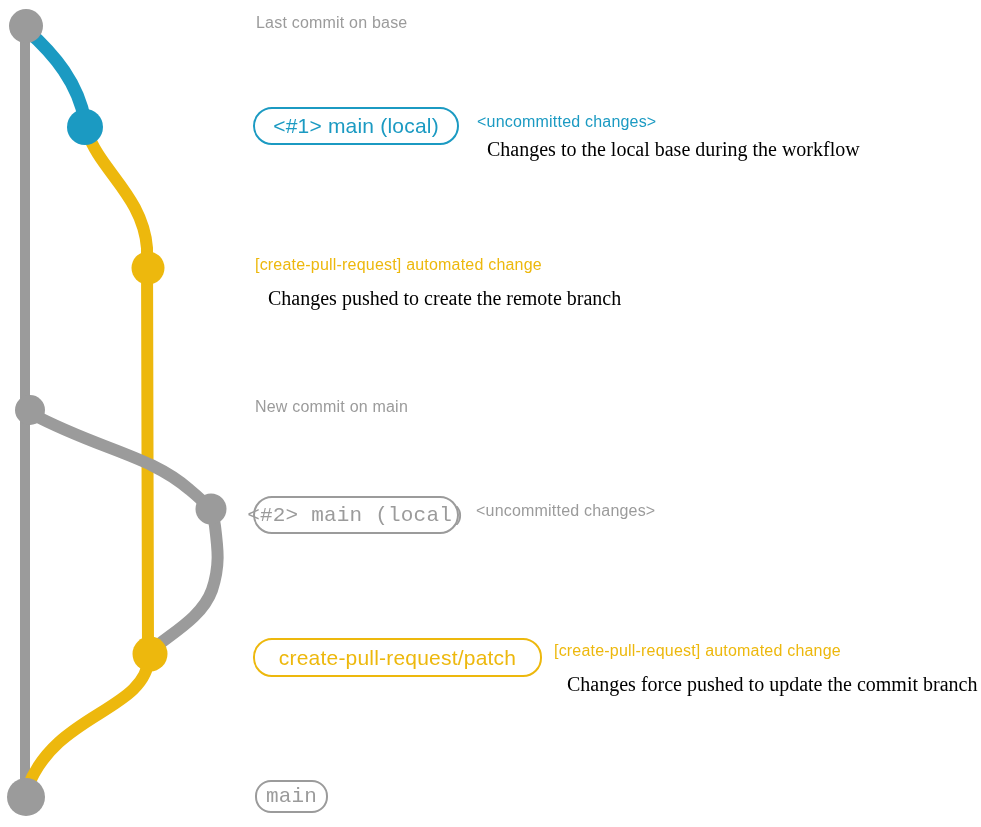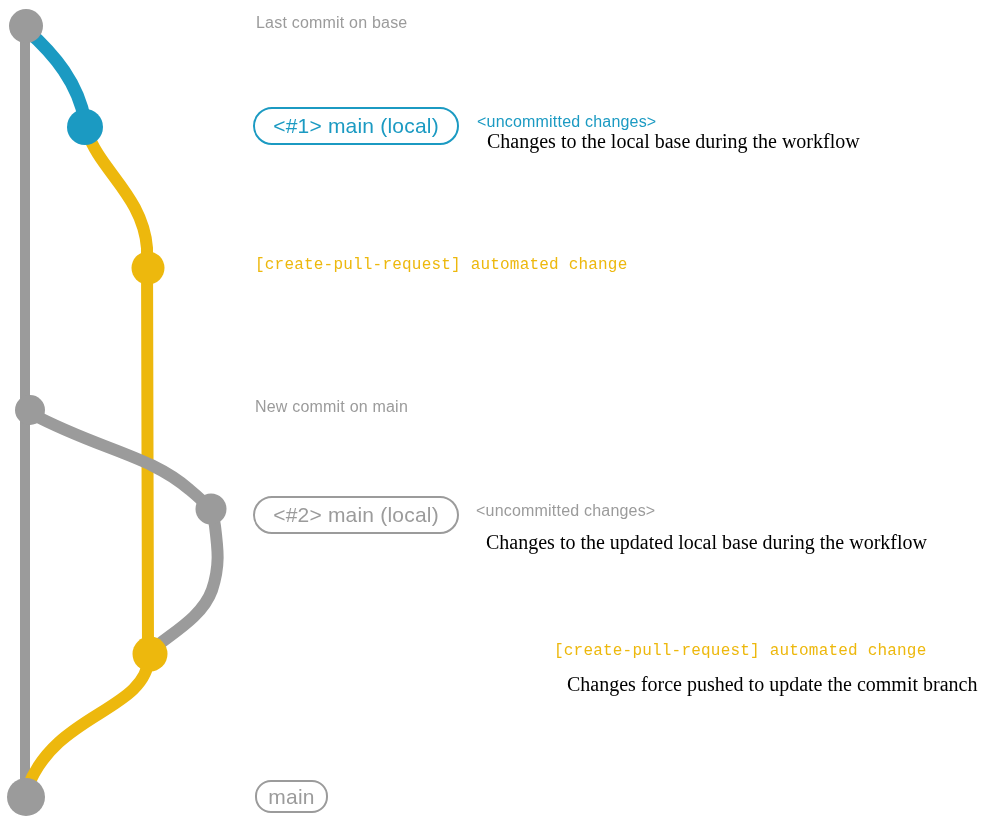--- a/index.html
+++ b/index.html
@@ -7,32 +7,32 @@
     position:relative;
     width:981px;height:827px;
     background:#fff;
     overflow:hidden;
     font-family:"Liberation Sans", sans-serif;
   }
   .abs{position:absolute;white-space:nowrap;}
   
   .t-gray{color:var(--gray);}
   .t-teal{color:var(--teal);}
-  .t-yellow{color:var(--yellow);font-family:Liberation Mono, monospace;}
+  .t-yellow{color:var(--yellow);}
   .t-black{color:var(--desc);}
   .heading{font-size:16px;font-weight:400;letter-spacing:0.2px;}
   .desc{font-family:"Liberation Serif", serif;font-size:20px;}
   .pill{
     display:flex;align-items:center;justify-content:center;
     border:2px solid;border-radius:19px;
     font-size:21px;letter-spacing:0.2px;
     box-sizing:border-box;background:#fff;
   }
   .pill.teal{border-color:var(--teal);color:var(--teal);}
-  .pill.gray{border-color:var(--gray);color:var(--gray);}
+  .pill.gray{border-color:var(--gray);color:var(--gray);font-family:Liberation Mono, monospace;}
   .pill.yellow{border-color:var(--yellow);color:var(--yellow);}
   svg .stroke-gray{stroke:var(--gray);}
   svg .stroke-teal{stroke:var(--teal);}
   svg .stroke-yellow{stroke:var(--yellow);}
   svg .fill-gray{fill:var(--gray);}
   svg .fill-teal{fill:var(--teal);}
   svg .fill-yellow{fill:var(--yellow);}
 </style>
 </head>
 <body>
@@ -59,32 +59,35 @@
     <circle cx="150" cy="654" r="17.5" class="fill-yellow"></circle>
     <circle cx="26" cy="797" r="19" class="fill-gray"></circle>
   </svg>
 
   <div class="abs heading t-gray" style="left:256px;top:14px;">Last commit on base</div>
 
   <div class="abs pill teal" style="left:253px;top:107px;width:206px;height:38px;">
     <span>&lt;#1&gt; main (local)</span>
   </div>
   <div class="abs heading t-teal" style="left:477px;top:113px;">&lt;uncommitted changes&gt;</div>
-  <div class="abs desc t-black" style="left:487px;top:130px;">Changes to the local base during the workflow</div>
+  <div class="abs desc t-black" style="left:487px;top:138px;">Changes to the local base during the workflow</div>
 
   <div class="abs heading t-yellow" style="left:255px;top:256px;">[create-pull-request] automated change</div>
+  <div class="abs desc t-black" style="left:268px;top:287px;">Changes pushed to create the remote branch</div>
 
   <div class="abs heading t-gray" style="left:255px;top:398px;">New commit on main</div>
 
   <div class="abs pill gray" style="left:253px;top:496px;width:206px;height:38px;">
     <span>&lt;#2&gt; main (local)</span>
   </div>
   <div class="abs heading t-gray" style="left:476px;top:502px;">&lt;uncommitted changes&gt;</div>
-  <div class="abs desc t-black" style="left:486px;top:531px;">Changes to the updated local base during the workflow</div>
 
+  <div class="abs pill yellow" style="left:253px;top:638px;width:289px;height:39px;">
+    <span>create-pull-request/patch</span>
+  </div>
   <div class="abs heading t-yellow" style="left:554px;top:642px;">[create-pull-request] automated change</div>
   <div class="abs desc t-black" style="left:567px;top:673px;">Changes force pushed to update the commit branch</div>
 
   <div class="abs pill gray" style="left:255px;top:780px;width:73px;height:33px;border-radius:16px;">
     <span>main</span>
   </div>
 
 </div>
 
 </body></html>

